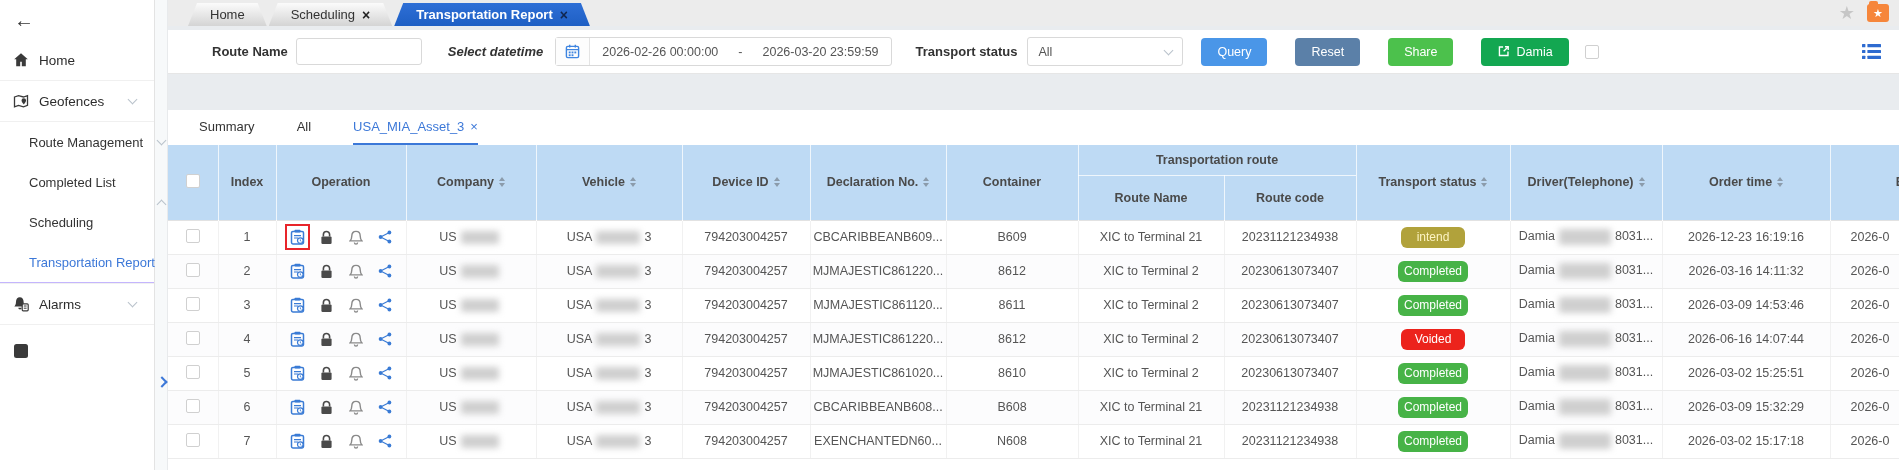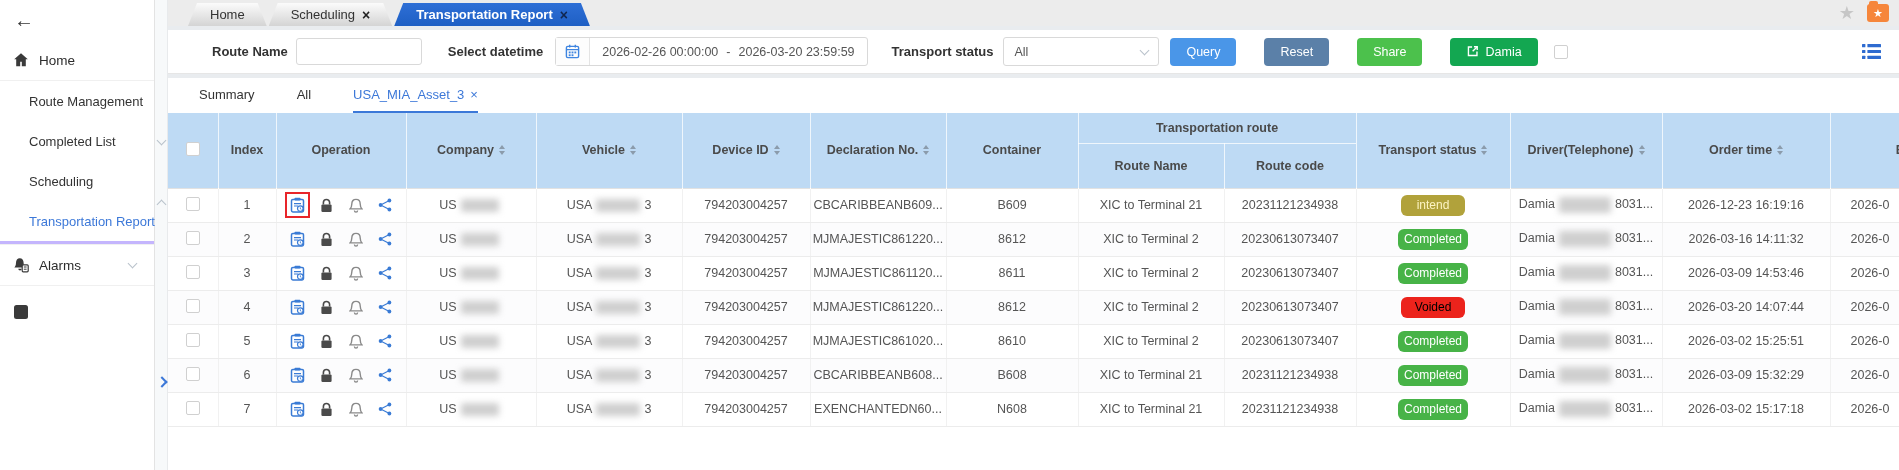--- a/index.html
+++ b/index.html
@@ -11,21 +11,21 @@
   .sb-back { height:40px; display:flex; align-items:center; padding-left:14px; }
   .back-arrow { font-size:20px; color:#333; font-weight:bold; cursor:pointer; line-height:1; }
   .sb-item { height:41px; display:flex; align-items:center; padding:0 12px 0 12px; border-bottom:1px solid #f0f0f0; cursor:pointer; }
   .sb-item.alarms { border-top:1px solid #f0f0f0; border-bottom:1px solid #f0f0f0; height:42px; }
   .sb-ic { width:17px; height:17px; display:inline-flex; align-items:center; justify-content:center; margin-right:10px; flex:none; }
   .sb-label { font-size:13.5px; color:#2d2d2d; white-space:nowrap; }
   .chev { width:7px; height:7px; border-right:1.6px solid #b9c2cb; border-bottom:1.6px solid #b9c2cb; display:inline-block; }
   .chev.down { transform:rotate(45deg); margin-top:-3px; }
   .chev.up { transform:rotate(-135deg); margin-top:3px; }
   .sb-item .chev { margin-left:auto; margin-right:6px; }
-  .sb-sub { border-bottom:3px solid #c4b5fd; }
+  .sb-sub { border-bottom:1px solid #c4b5fd; }
   .sb-sub-item { height:40px; display:flex; align-items:center; padding-left:29px; font-size:13px; color:#333; cursor:pointer; white-space:nowrap; }
   .sb-sub-item.active { color:var(--link,#3c78d8); }
   .sb-partial { height:40px; display:flex; align-items:center; padding-left:12px; margin-top:6px; }
 
   
   .strip { width:13px; height:470px; background:#f7f9fa; border-right:1px solid #e8eaec; flex:none; position:relative; }
   .strip .chev { position:absolute; left:3px; }
   .handle { position:absolute; left:3px; top:378px; width:8px; height:8px; border-right:2px solid #3c78d8; border-bottom:2px solid #3c78d8; transform:rotate(-45deg); cursor:pointer; }
 
   
@@ -44,38 +44,38 @@
   .fav-folder { width:22px; height:18px; background:#f6863b; border-radius:3px; position:relative; display:flex; align-items:center; justify-content:center; }
   .fav-folder:before { content:""; position:absolute; top:-3px; left:2px; width:9px; height:4px; background:#f6863b; border-radius:2px 2px 0 0; }
   .fav-folder span { color:#fff; font-size:11px; line-height:1; }
 
   .gap { height:4px; background:#e9ecef; flex:none; }
 
   
   .filter-card { height:44px; background:#fff; border-bottom:1px solid #e6e6e6; display:flex; align-items:center; padding-left:44px; flex:none; }
   .f-label { font-size:13px; font-weight:bold; color:#333; white-space:nowrap; }
   .f-input { width:126px; height:27px; border:1px solid #d9d9d9; border-radius:3px; margin-left:8px; background:#fff; font-size:12.5px; padding:0 8px; color:#555; }
-  .dt-label { margin-left:26px; }
+  .dt-label { margin-left:26px;font-style:italic; }
   .dt-box { display:flex; align-items:center; height:29px; border:1px solid #d9d9d9; border-radius:3px; margin-left:12px; background:#fff; }
   .dt-cal { width:34px; height:100%; display:flex; align-items:center; justify-content:center; border-right:1px solid #e4e4e4; cursor:pointer; background:#fdfdfd; }
-  .dt-text { padding:0 12px; font-size:12.5px; color:#555; white-space:nowrap; display:flex; gap:8px; }
+  .dt-text { padding:0 12px; font-size:12.5px; color:#555; white-space:nowrap; display:flex; gap:20px; }
   .st-label { margin-left:24px; }
   .f-select { width:156px; height:29px; border:1px solid #d9d9d9; border-radius:3px; margin-left:10px; display:flex; align-items:center; padding:0 10px; font-size:12.5px; color:#555; cursor:pointer; }
   .f-select .chev { margin-left:auto; }
   .btn { height:28px; border:none; border-radius:4px; color:#fff; font-size:12.5px; padding:0 16px; margin-left:28px; cursor:pointer; display:inline-flex; align-items:center; gap:6px; font-family:inherit; white-space:nowrap; }
-  .btn.query { background:var(--q,#4a96e8); margin-left:11px; }
+  .btn.query { background:var(--q,#4a96e8); margin-left:18px; }
   .btn.reset { background:var(--r,#5b80a8); }
   .btn.share { background:var(--s,#4cc14c); }
   .btn.export { background:var(--e,#13a751); }
   .cb { display:inline-block; width:14px; height:14px; border:1px solid #d0d0d0; border-radius:2px; background:#fff; cursor:pointer; flex:none; }
   .f-check { margin-left:16px; }
   .list-icon { margin-left:auto; margin-right:18px; cursor:pointer; display:flex; }
 
   
-  .content-card { flex:1; background:#fff; display:flex; flex-direction:column; min-height:0; }
+  .content-card { flex:1; background:#fff; display:flex; flex-direction:column; min-height:0;margin-top:32px; }
   .subtabs { height:35px; display:flex; align-items:center; padding-left:31px; flex:none; }
   .subtab { font-size:13px; color:#333; margin-right:42px; height:100%; display:flex; align-items:center; gap:6px; cursor:pointer; border-bottom:2px solid transparent; white-space:nowrap; }
   .subtab.active { color:var(--link,#3c78d8); border-bottom-color:var(--link,#3c78d8); }
   .subtab-x { font-size:13px; color:var(--link,#3c78d8); line-height:1; cursor:pointer; }
 
   
   .table-wrap { width:100%; overflow:hidden; flex:1; }
   table { border-collapse:collapse; table-layout:fixed; width:1802px; }
   thead th { background:var(--header-bg,#bedaf4); color:#4a4a4a; font-size:12.5px; font-weight:bold; border-right:1px solid rgba(255,255,255,.75); text-align:center; padding:0; }
   tr.h1 th { height:30px; }
@@ -109,20 +109,30 @@
     <div class="sb-item">
       <span class="sb-ic">
         <svg width="16" height="16" viewBox="0 0 16 16">
             <path d="M8 1.3L1.2 7.2h2v7h4V9.7h1.6v4.5h4v-7h2z" fill="#3a3a3a"></path>
           </svg>
       </span>
       <span class="sb-label">Home</span>
     </div>
 
 
+    <div class="sb-item">
+      <span class="sb-ic">
+        <svg width="16" height="16" viewBox="0 0 16 16">
+            <path d="M1.5 4l4-1.4 5 1.4 4-1.4v9.8l-4 1.4-5-1.4-4 1.4z" fill="none" stroke="#3a3a3a" stroke-width="1.3"></path>
+            <path d="M10.8 5.2a2.3 2.3 0 0 1 2.3 2.3c0 1.8-2.3 3.9-2.3 3.9s-2.3-2.1-2.3-3.9a2.3 2.3 0 0 1 2.3-2.3z" fill="#3a3a3a"></path>
+          </svg>
+      </span>
+      <span class="sb-label">Geofences</span>
+      <span class="chev down"></span>
+    </div>
 
 
     <div class="sb-sub">
       <div class="sb-sub-item">Route Management</div>
       <div class="sb-sub-item">Completed List</div>
       <div class="sb-sub-item">Scheduling</div>
       <div class="sb-sub-item active">Transportation Report</div>
     </div>
 
     <div class="sb-item alarms">
@@ -514,23 +524,23 @@
                     </span>
                   </div>
                 </td>
                 <td><span>US</span><span class="blur" style="width:38px"></span></td>
                 <td><span>USA</span><span class="blur" style="width:44px"></span><span>3</span></td>
                 <td>794203004257</td>
                 <td>MJMAJESTIC861220...</td>
                 <td>8612</td>
                 <td>XIC to Terminal 2</td>
                 <td>20230613073407</td>
-                <td><span class="badge" style="background:#ec231c;color:#000000">Voided</span></td>
+                <td><span class="badge" style="background:#ec231c;color:#ffffff">Voided</span></td>
                 <td><span>Damia</span><span class="blur" style="width:52px;height:16px"></span><span>8031...</span></td>
-                <td>2026-03-20 14:07:44</td>
+                <td>2026-06-16 14:07:44</td>
                 <td class="t-end">2026-0</td>
               </tr>
               <tr>
                 <td><span class="cb"></span></td>
                 <td>5</td>
                 <td>
                   <div class="ops">
                     <span class="op">
                       <svg width="15" height="16" viewBox="0 0 15 16">
                         <rect x="1.5" y="2.4" width="12" height="12.6" rx="1.4" fill="none" stroke="#3a7bd5" stroke-width="1.5"></rect>

